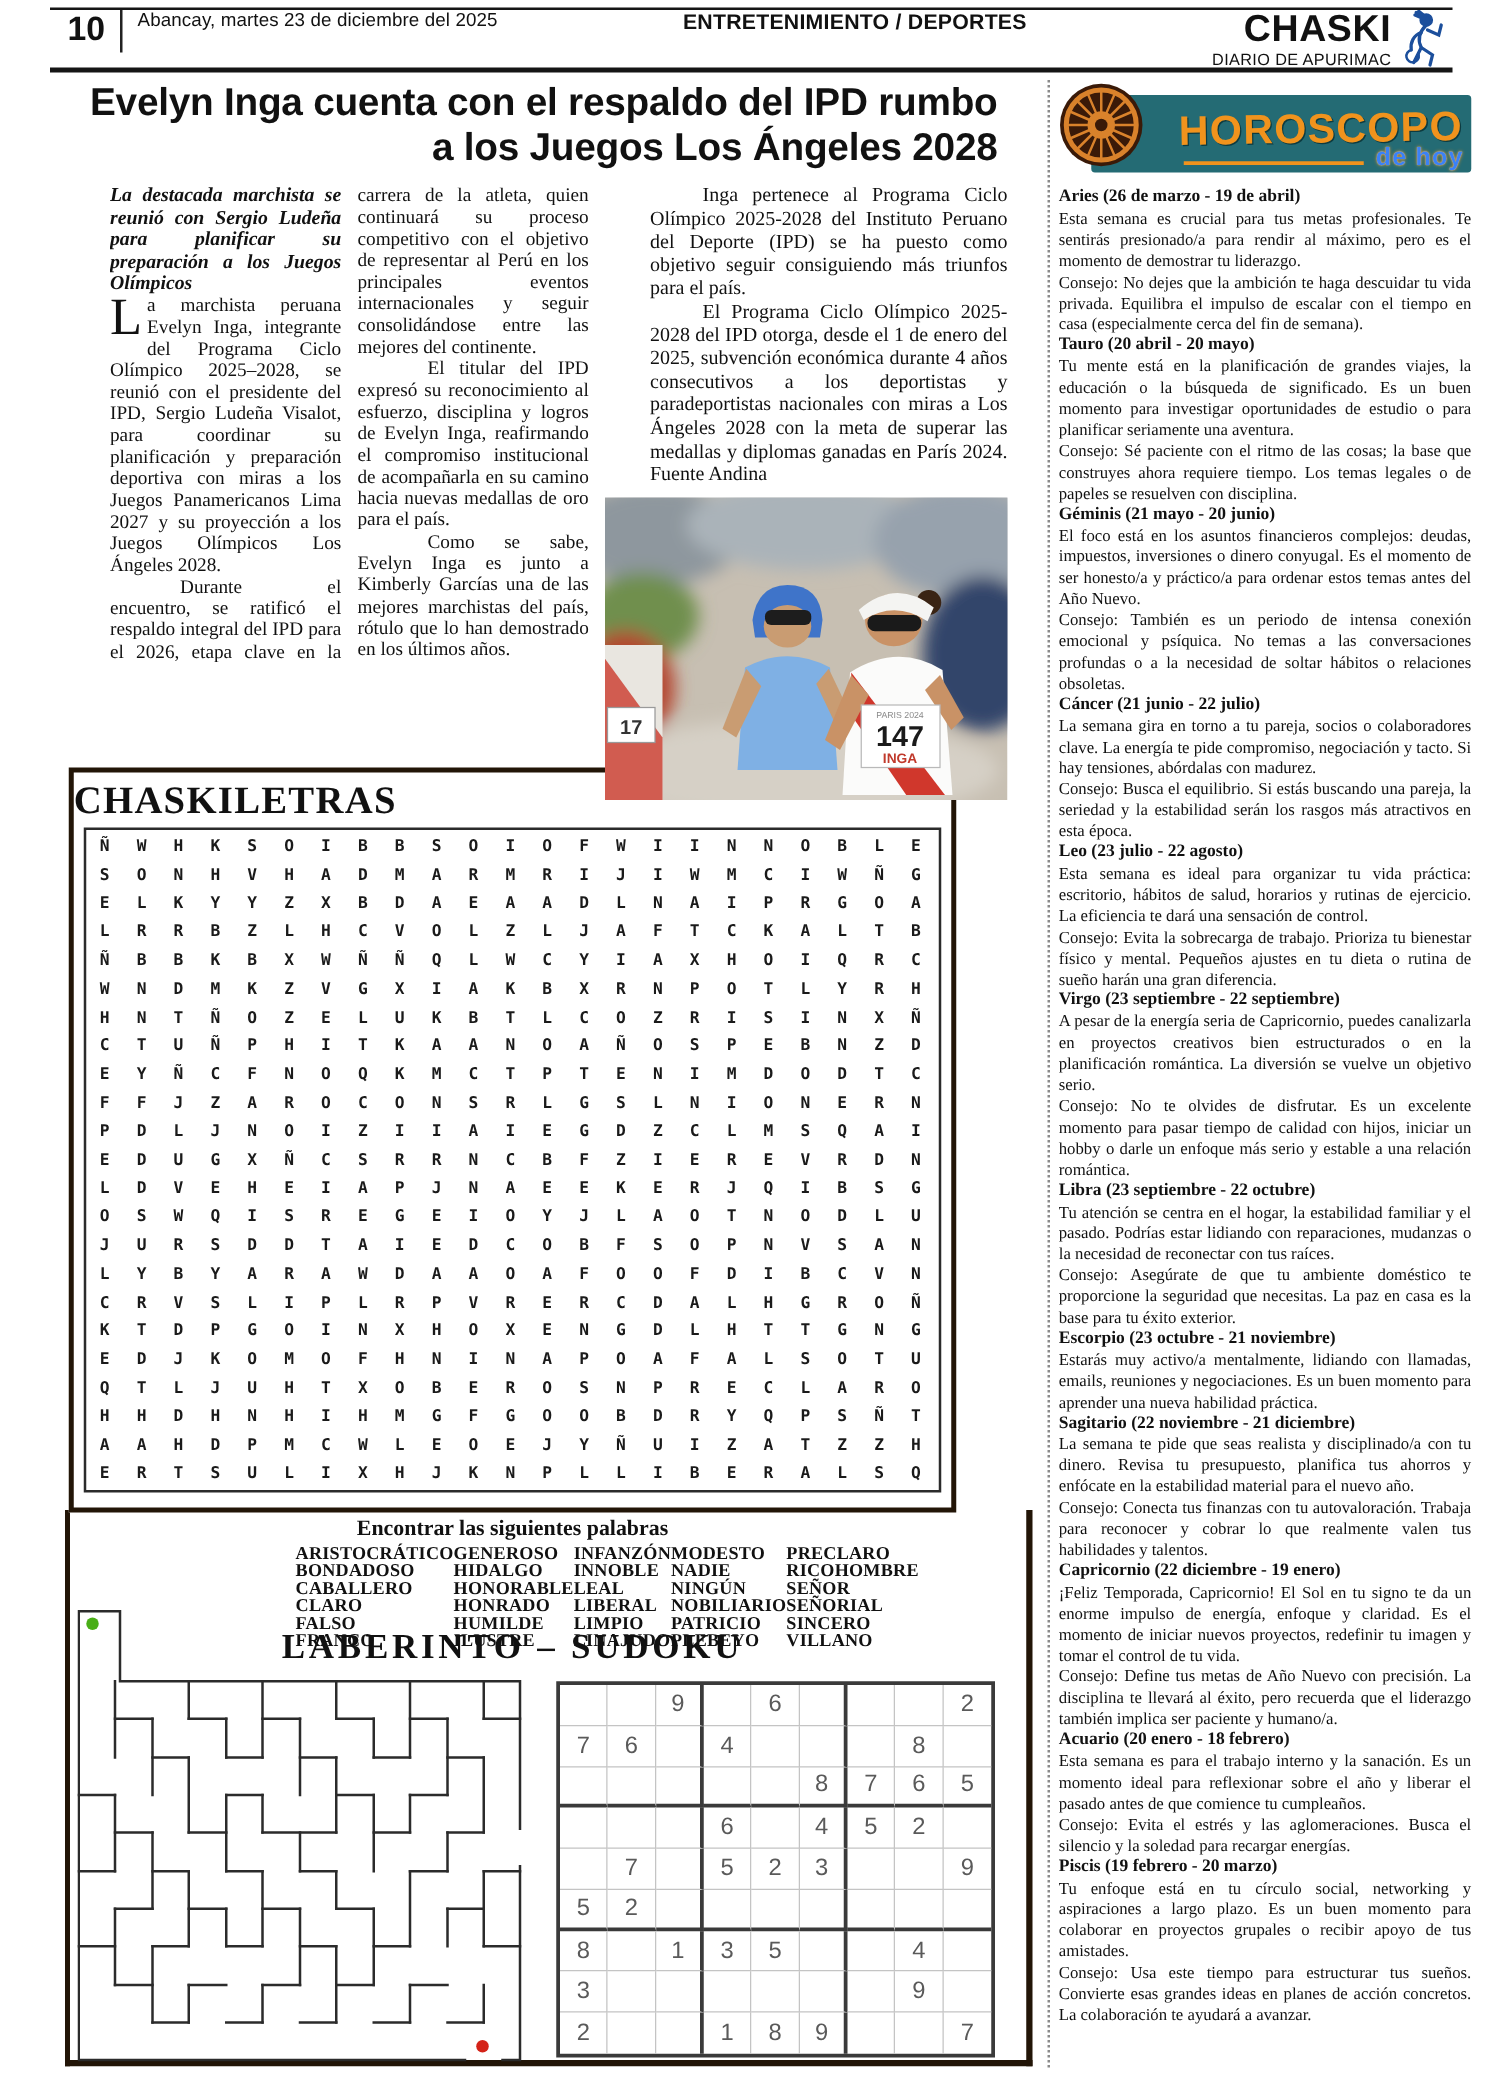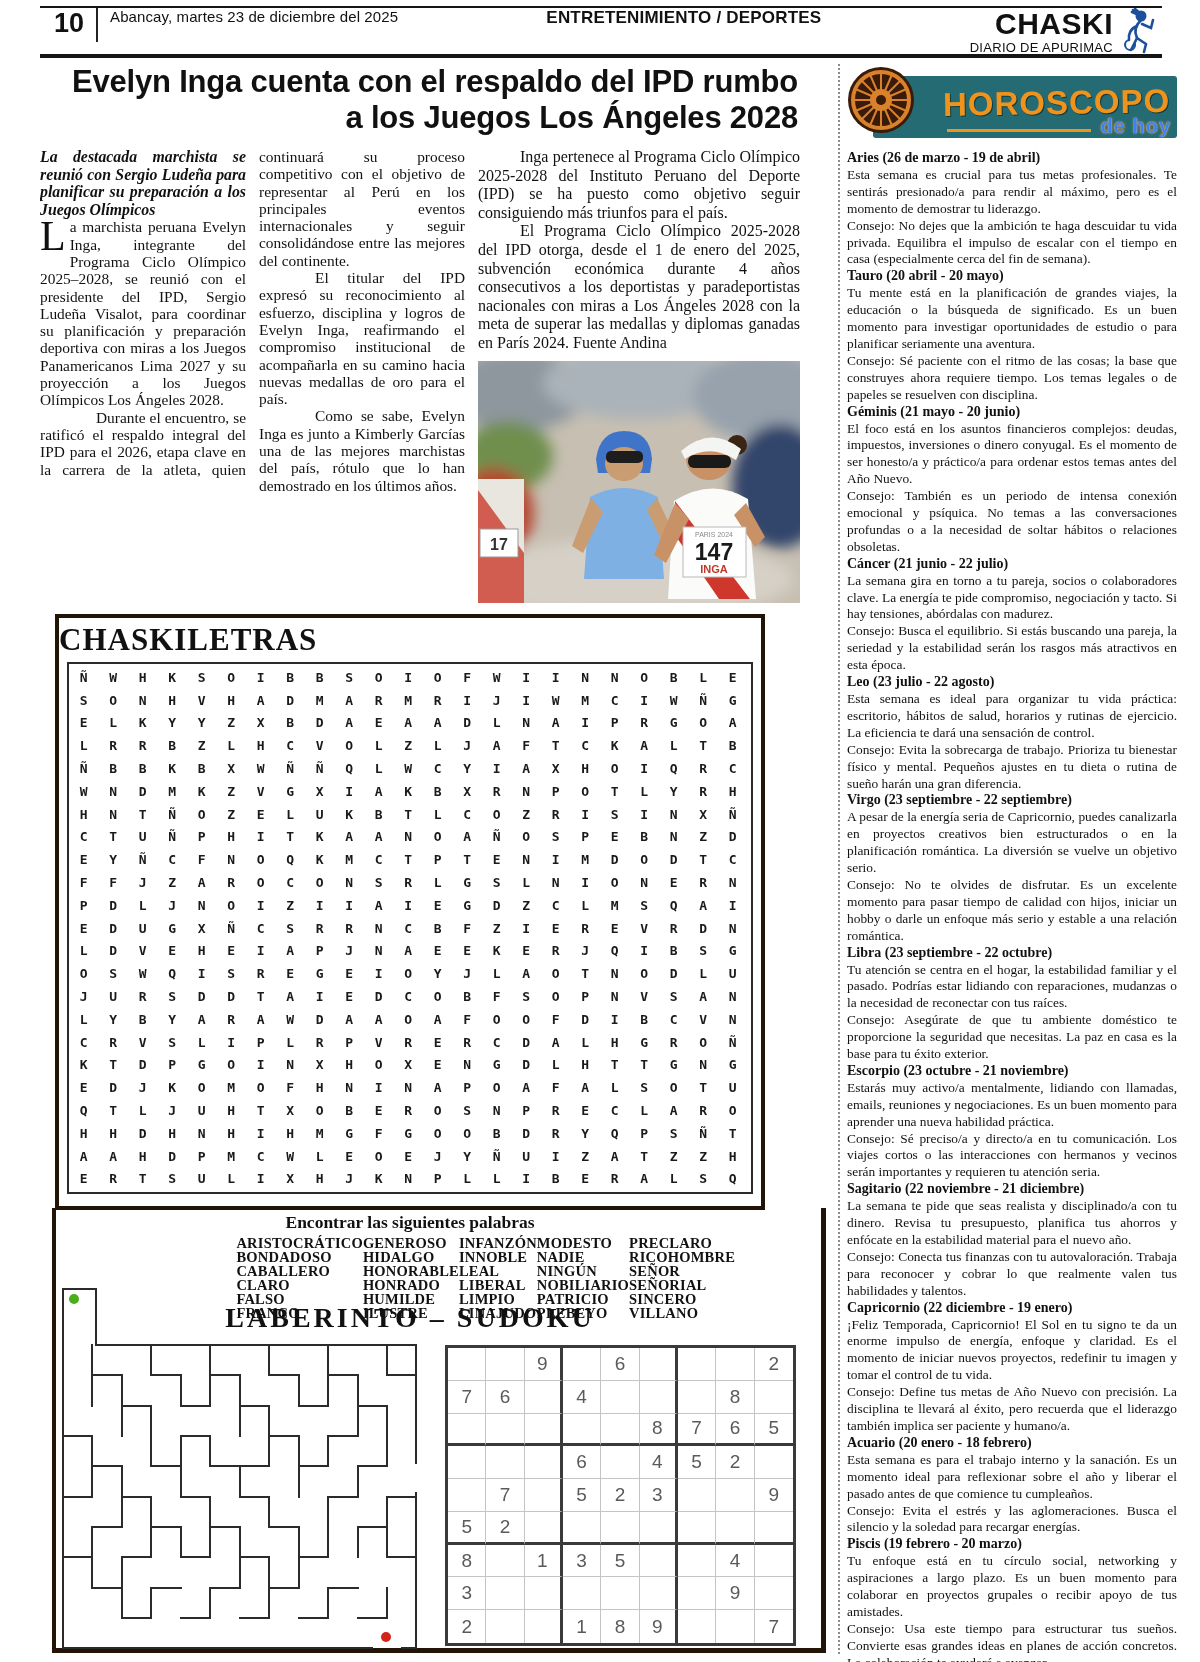--- a/index.html
+++ b/index.html
@@ -19,26 +19,26 @@
   .hd-brand-wrap { text-align:right; }
   .hd-brand { font-size:30px; font-weight:700; letter-spacing:.5px; }
   .hd-brand-sub { font-size:13px; margin-top:2px; letter-spacing:.3px; }
 
   
   #article { position:absolute; left:40px; top:64px; width:766px; z-index:5; }
   .art-title { text-align:right; font-family:"Liberation Sans", sans-serif; font-weight:700;
                font-size:31px; line-height:36px; letter-spacing:-.2px; padding:0 8px; }
   .art-cols { display:flex; gap:13px; margin-top:12px; }
   .art-left { width:425px; height:458px; column-count:2; column-gap:13px;
-              font-size:15.4px; line-height:17.3px; text-align:justify; overflow:hidden; }
+              font-size:15.4px; line-height:17.3px; text-align:justify; overflow:hidden;margin-left:48px; }
   .art-left p, .art-right p { margin:0; }
   .lede { font-weight:700; font-style:italic; font-size:15.8px; line-height:17.6px; }
   .art-left p.ind { text-indent:56px; }
   .art-right { width:322px; font-size:16px; line-height:18.6px; text-align:justify; }
-  .art-right p.ind { text-indent:42px; }
+  .art-right p.ind { text-indent:42px;margin-left:36px; }
   .dropcap { float:left; font-size:42px; line-height:33px; padding:2px 4px 0 0; font-weight:400; }
   .photo { display:block; margin-top:8px; width:322px; height:242px; }
 
   
   .v-divider { position:absolute; left:838px; top:64px; height:1590px; width:0;
                border-left:2px dotted #8a8a8a; }
   #horoscope { position:absolute; left:847px; top:66px; width:330px; }
   .h-banner { position:relative; height:80px; }
   .h-banner-bg { position:absolute; left:26px; right:0; top:10px; height:62px; background:var(--banner-teal); border-radius:3px; }
   .h-wheel { position:absolute; left:0; top:0; z-index:2; }
@@ -230,21 +230,20 @@
           <div class="h-body">Consejo: No te olvides de disfrutar. Es un excelente momento para pasar tiempo de calidad con hijos, iniciar un hobby o darle un enfoque más serio y estable a una relación romántica.</div>
         </div>
         <div class="h-entry">
           <div class="h-sign">Libra (23 septiembre - 22 octubre)</div>
           <div class="h-body">Tu atención se centra en el hogar, la estabilidad familiar y el pasado. Podrías estar lidiando con reparaciones, mudanzas o la necesidad de reconectar con tus raíces.</div>
           <div class="h-body">Consejo: Asegúrate de que tu ambiente doméstico te proporcione la seguridad que necesitas. La paz en casa es la base para tu éxito exterior.</div>
         </div>
         <div class="h-entry">
           <div class="h-sign">Escorpio (23 octubre - 21 noviembre)</div>
           <div class="h-body">Estarás muy activo/a mentalmente, lidiando con llamadas, emails, reuniones y negociaciones. Es un buen momento para aprender una nueva habilidad práctica.</div>
-          <div class="h-body">Consejo: Sé preciso/a y directo/a en tu comunicación. Los viajes cortos o las interacciones con hermanos y vecinos serán importantes y requieren tu atención seria.</div>
         </div>
         <div class="h-entry">
           <div class="h-sign">Sagitario (22 noviembre - 21 diciembre)</div>
           <div class="h-body">La semana te pide que seas realista y disciplinado/a con tu dinero. Revisa tu presupuesto, planifica tus ahorros y enfócate en la estabilidad material para el nuevo año.</div>
           <div class="h-body">Consejo: Conecta tus finanzas con tu autovaloración. Trabaja para reconocer y cobrar lo que realmente valen tus habilidades y talentos.</div>
         </div>
         <div class="h-entry">
           <div class="h-sign">Capricornio (22 diciembre - 19 enero)</div>
           <div class="h-body">¡Feliz Temporada, Capricornio! El Sol en tu signo te da un enorme impulso de energía, enfoque y claridad. Es el momento de iniciar nuevos proyectos, redefinir tu imagen y tomar el control de tu vida.</div>
           <div class="h-body">Consejo: Define tus metas de Año Nuevo con precisión. La disciplina te llevará al éxito, pero recuerda que el liderazgo también implica ser paciente y humano/a.</div>

